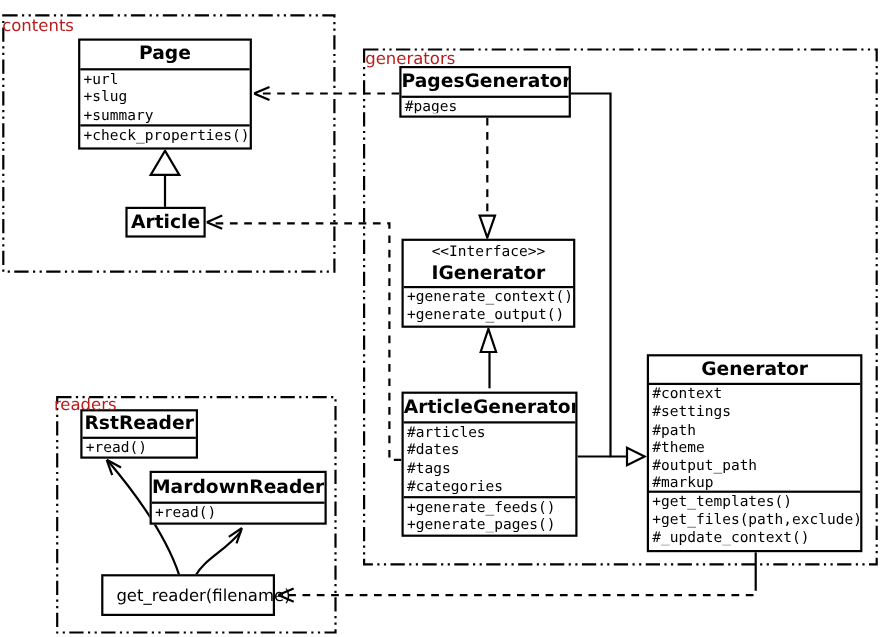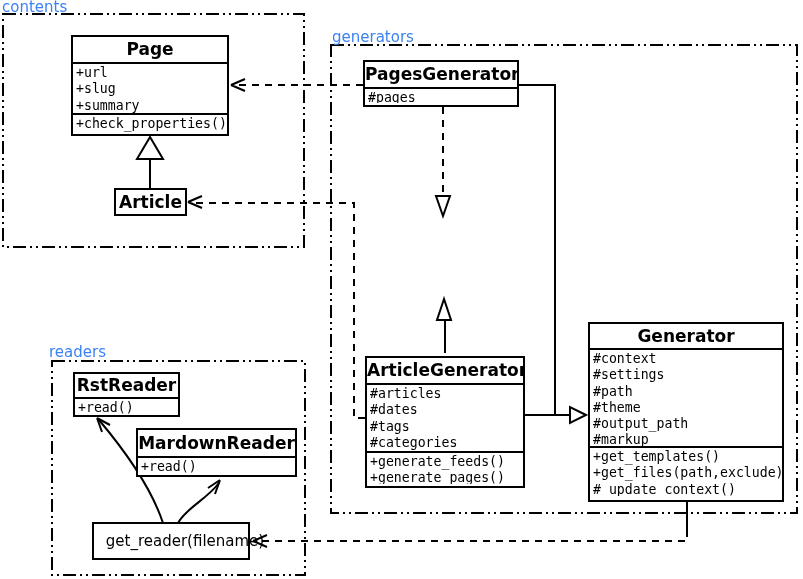--- a/index.html
+++ b/index.html
@@ -1,19 +1,19 @@
 <!DOCTYPE html>
 <html><head>
 <meta charset="utf-8">
 <style>
   html,body{margin:0;padding:0;background:#ffffff;}
   .stage{position:relative;width:803px;height:579px;background:#fff;overflow:hidden;
          font-family:"DejaVu Sans","Liberation Sans",sans-serif;color:#000;}
   .stage svg{position:absolute;left:0;top:0;z-index:0;}
-  .pkg-label{position:absolute;z-index:2;font-size:15px;line-height:16px;color:#3b82f6;}
+  .pkg-label{position:absolute;z-index:2;font-size:15px;line-height:16px;color:#b91c1c;margin-top:16px;}
   .cls{position:absolute;z-index:1;box-sizing:border-box;border:2px solid #000;background:#fff;}
   .cls-title{font-weight:bold;font-size:17px;text-align:center;overflow:hidden;white-space:nowrap;}
   .cls-sec{border-top:2px solid #000;box-sizing:border-box;padding:1px 0 0 3px;overflow:hidden;}
   .m{font-family:"DejaVu Sans Mono","Liberation Mono",monospace;font-size:13.2px;line-height:16.3px;white-space:pre;}
   .stereo{font-family:"DejaVu Sans Mono","Liberation Mono",monospace;font-size:13.2px;line-height:18px;font-weight:normal;text-align:center;}
   .iname{font-weight:bold;font-size:17px;line-height:20px;text-align:center;}
   .plainbox{position:absolute;z-index:1;box-sizing:border-box;border:2px solid #000;background:#fff;
             display:flex;align-items:center;justify-content:center;font-size:15px;}
 </style>
 </head>
@@ -95,20 +95,30 @@
     <div class="cls-title" style="height:24px;line-height:24px;">Article</div>
   </div>
 
   <div class="cls" style="left:363px;top:60px;width:156px;height:47px;">
     <div class="cls-title" style="height:25px;line-height:25px;">PagesGenerator</div>
     <div class="cls-sec" style="height:16px;">
       <div class="m">#pages</div>
     </div>
   </div>
 
+  <div class="cls" style="left:365px;top:217px;width:158px;height:81px;">
+    <div style="height:41px;padding-top:2px;box-sizing:border-box;">
+      <div class="stereo">&lt;&lt;Interface&gt;&gt;</div>
+      <div class="iname">IGenerator</div>
+    </div>
+    <div class="cls-sec" style="height:34px;">
+      <div class="m">+generate_context()</div>
+      <div class="m">+generate_output()</div>
+    </div>
+  </div>
 
   <div class="cls" style="left:365px;top:356px;width:160px;height:132px;">
     <div class="cls-title" style="height:25px;line-height:25px;">ArticleGenerator</div>
     <div class="cls-sec" style="height:68px;">
       <div class="m">#articles</div>
       <div class="m">#dates</div>
       <div class="m">#tags</div>
       <div class="m">#categories</div>
     </div>
     <div class="cls-sec" style="height:33px;">

